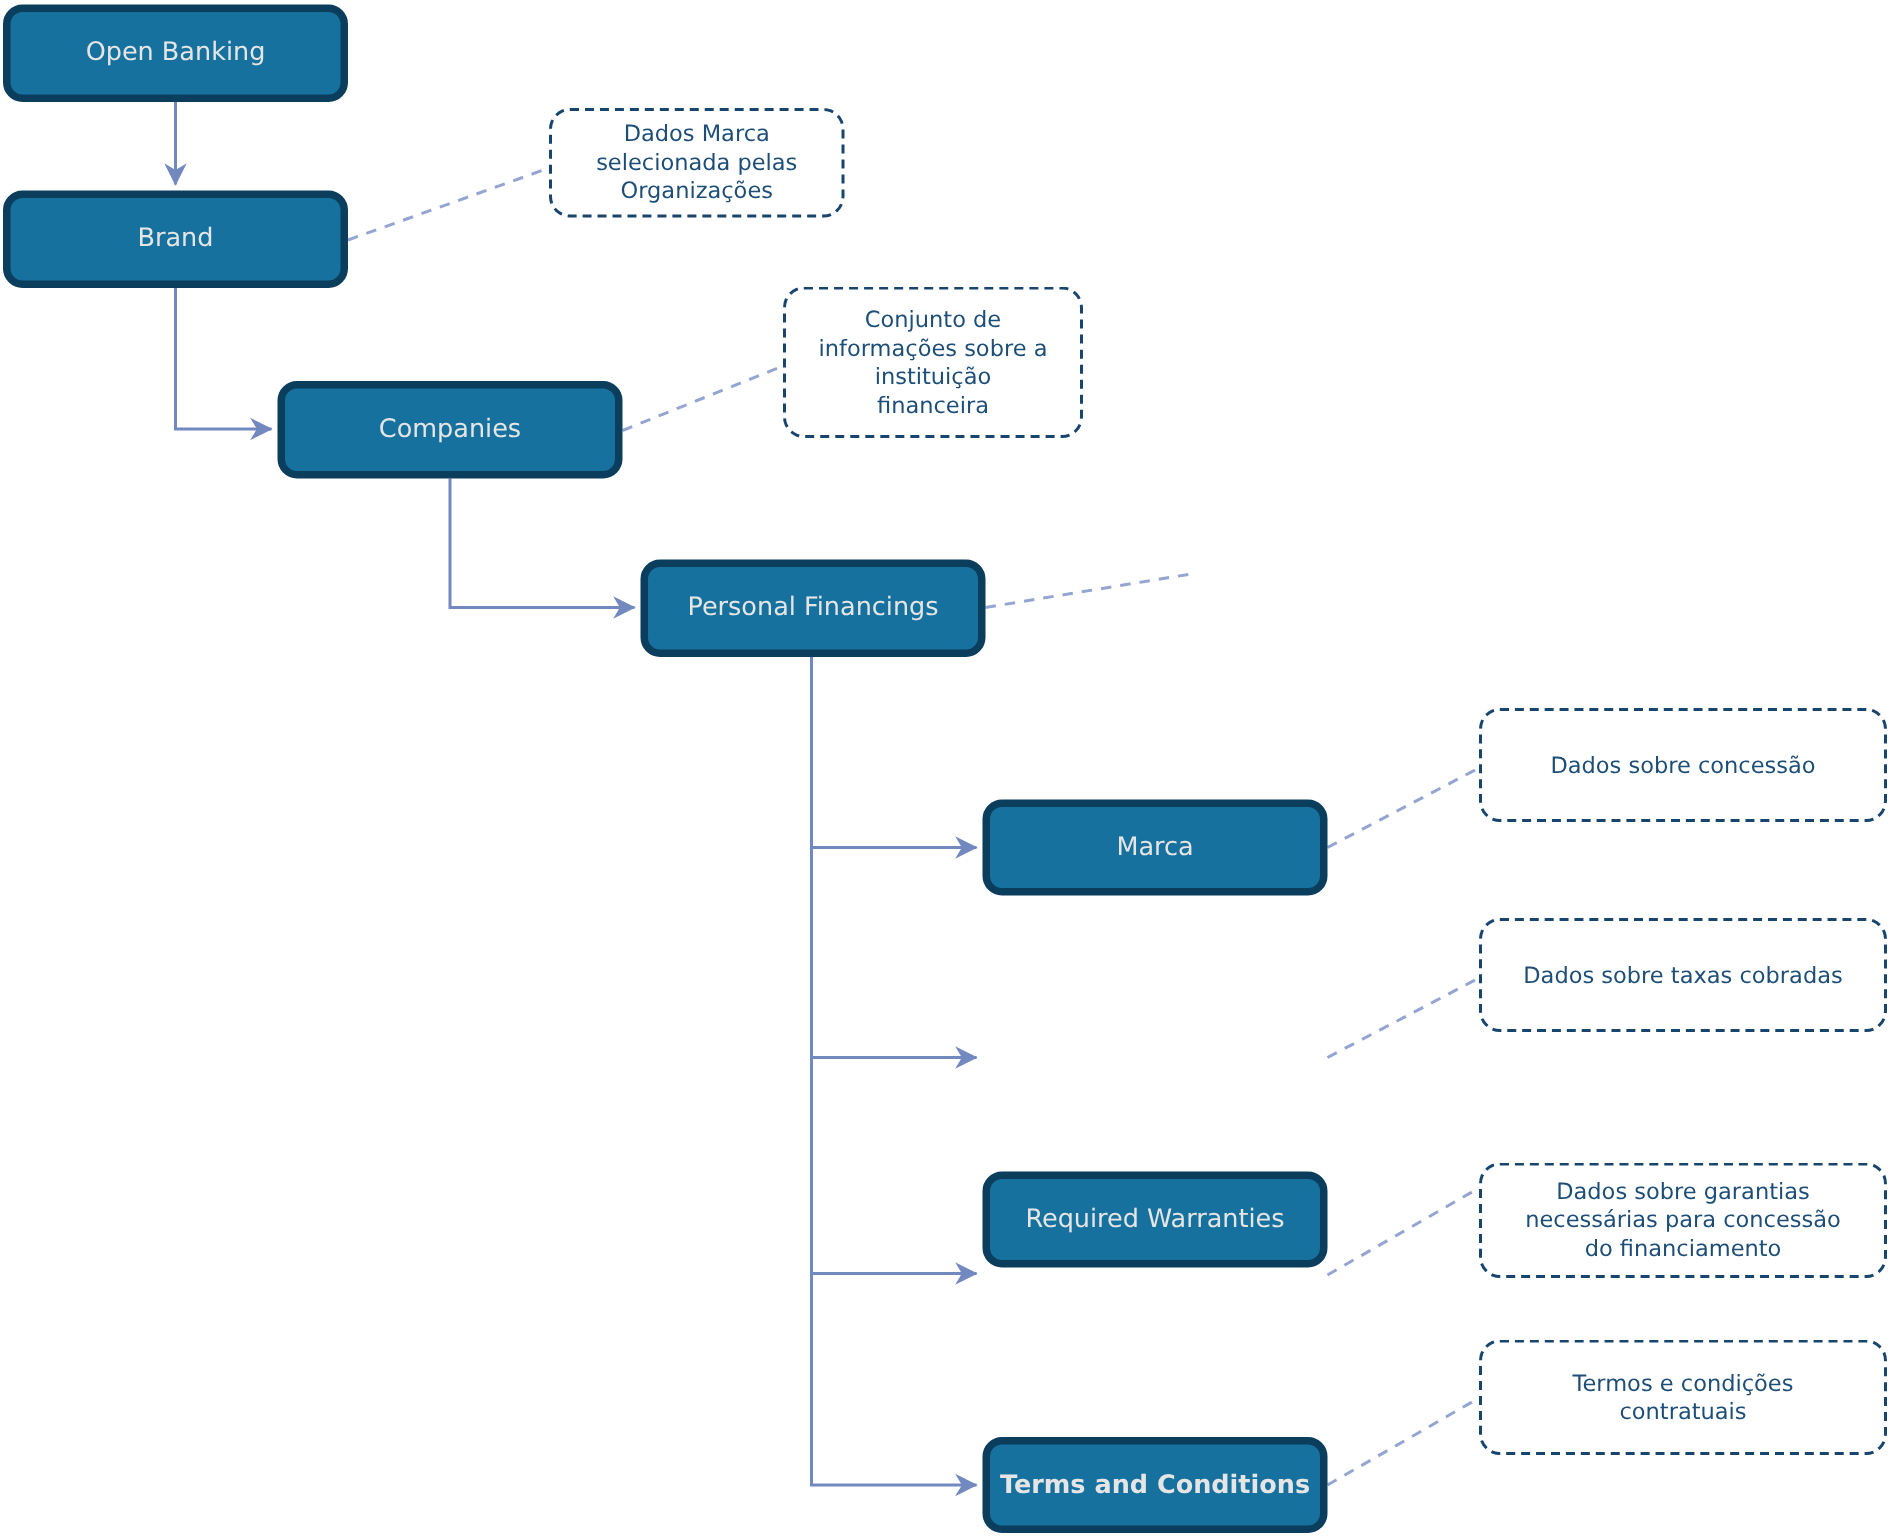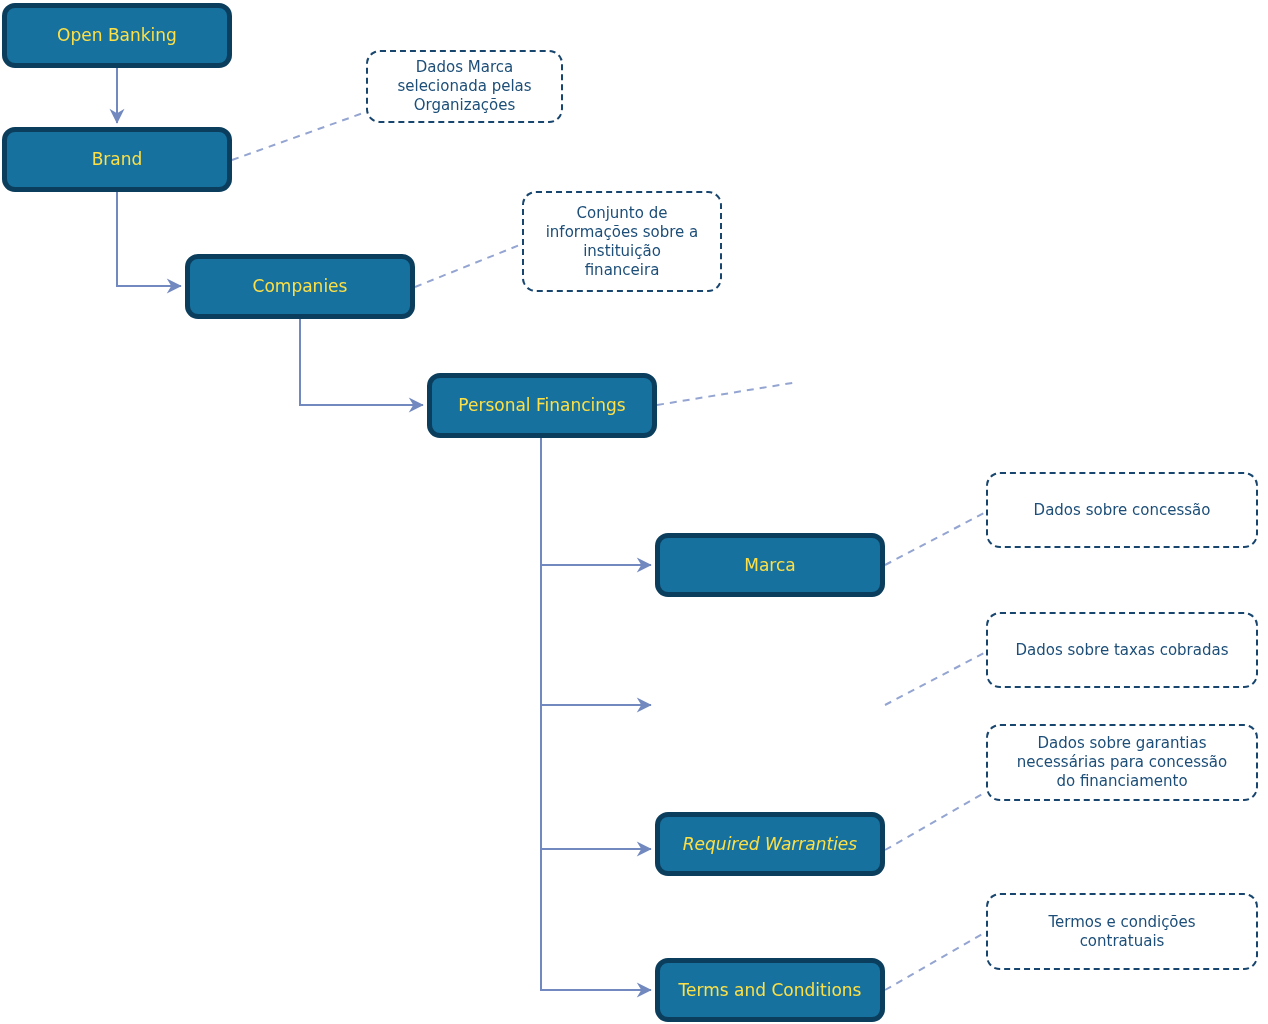--- a/index.html
+++ b/index.html
@@ -20,21 +20,21 @@
     left: 0; top: 0;
     width: 1268px; height: 1024px;
     pointer-events: none;
   }
   .node {
     position: absolute;
     box-sizing: border-box;
     background: #16719e;
     border: 5px solid #0b3d5d;
     border-radius: 13px;
-    color: #fde047;
+    color: #e5e5e5;
     font-size: 17px;
     display: flex;
     align-items: center;
     justify-content: center;
     text-align: center;
     line-height: 1.2;
   }
   .note {
     position: absolute;
     box-sizing: border-box;
@@ -51,29 +51,29 @@
     white-space: pre-line;
     padding: 6px 10px;
   }
   
   #node-open-banking        { left: 2px;   top: 3px;   width: 230px; height: 65px; }
   #node-brand               { left: 2px;   top: 127px; width: 230px; height: 65px; }
   #node-companies           { left: 185px; top: 254px; width: 230px; height: 65px; }
   #node-personal-financings { left: 427px; top: 373px; width: 230px; height: 65px; }
   #node-fees                { left: 655px; top: 533px; width: 230px; height: 64px; }
   #node-interest-rate       { left: 655px; top: 673px; width: 230px; height: 64px; }
-  #node-required-warranties { left: 655px; top: 812px; width: 230px; height: 64px; font-style: italic; }
-  #node-terms-and-conditions{ left: 655px; top: 958px; width: 230px; height: 64px; }
+  #node-required-warranties { left: 655px; top: 781px; width: 230px; height: 64px; }
+  #node-terms-and-conditions{ left: 655px; top: 958px; width: 230px; height: 64px; font-weight: bold; }
   
-  #note-brand               { left: 366px; top: 50px;  width: 197px; height: 73px; }
+  #note-brand               { left: 366px; top: 72px;  width: 197px; height: 73px; }
   #note-companies           { left: 522px; top: 191px; width: 200px; height: 101px; }
   #note-personal-financings { left: 798px; top: 330px; width: 199px; height: 105px; }
   #note-fees                { left: 986px; top: 472px; width: 272px; height: 76px; }
   #note-interest-rate       { left: 986px; top: 612px; width: 272px; height: 76px; }
-  #note-required-warranties { left: 986px; top: 724px; width: 272px; height: 77px; }
+  #note-required-warranties { left: 986px; top: 775px; width: 272px; height: 77px; }
   #note-terms-and-conditions{ left: 986px; top: 893px; width: 272px; height: 77px; text-align: center; }
 
   .wire  { stroke: #7289c0; stroke-width: 2; fill: none; }
   .nlink { stroke: #94a5d2; stroke-width: 2; fill: none; stroke-dasharray: 7 6; }
 </style>
 </head>
 <body>
 
 <div class="canvas">
 

